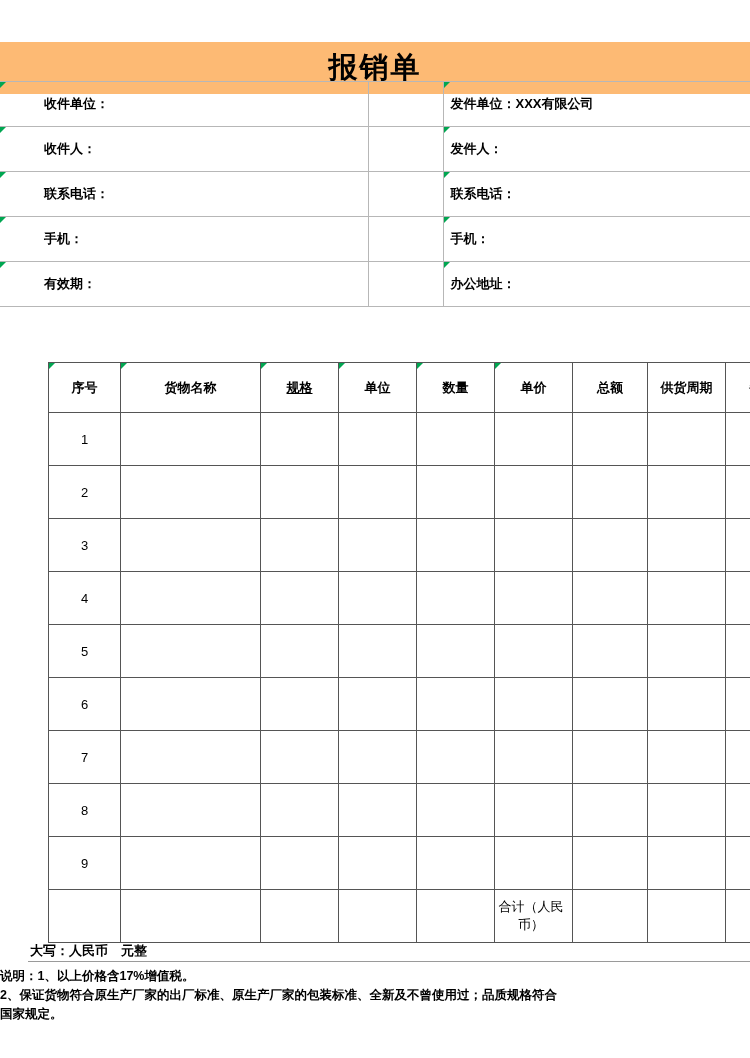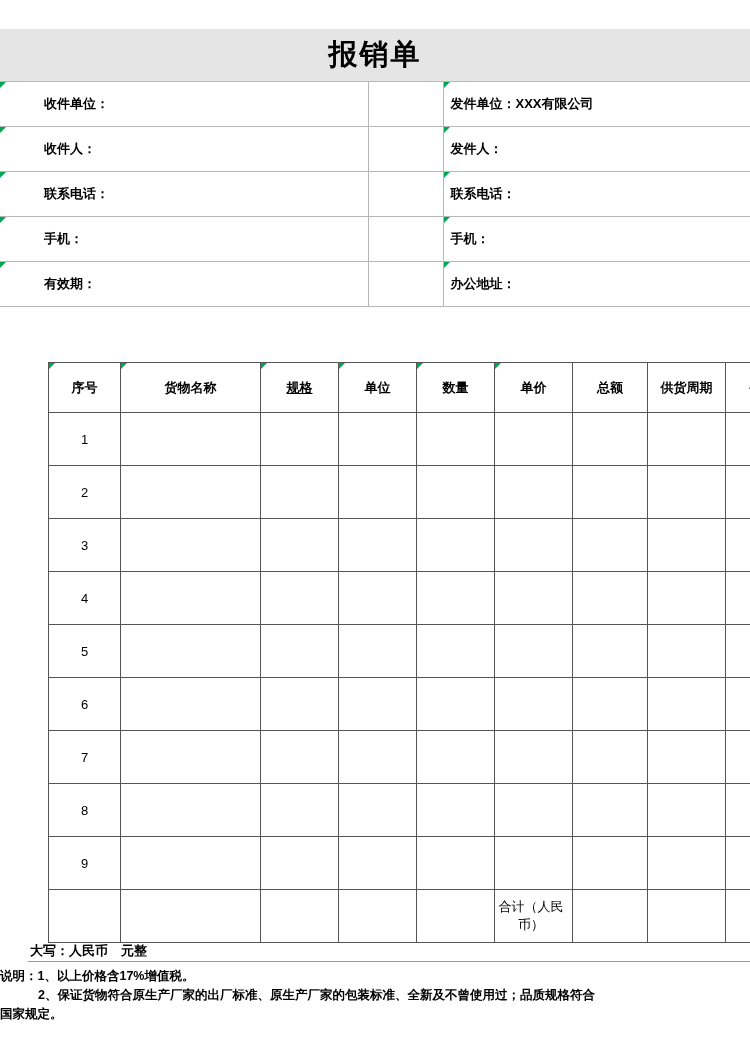--- a/index.html
+++ b/index.html
@@ -19,24 +19,24 @@
     width: 750px;
     height: 1058px;
     position: relative;
     box-sizing: border-box;
   }
 
   
   .title-bar {
     position: absolute;
     left: 0;
-    top: 29px;
+    top: 42px;
     width: 750px;
     height: 52px;
-    background: #e5e5e5;
+    background: #fdba74;
     display: flex;
     align-items: center;
     justify-content: center;
   }
   .title-bar .title-text {
     font-size: 29px;
     font-weight: bold;
     color: #000000;
     letter-spacing: 2px;
     font-family: "Liberation Serif", "DejaVu Serif", serif;
@@ -146,21 +146,21 @@
     position: relative;
     margin-left: 28px;
   }
   .notes {
     font-size: 12.5px;
     font-weight: bold;
     line-height: 19px;
     padding-top: 5px;
   }
   .notes .line { white-space: pre; }
-  .indent1 { padding-left: 38px; }
+  .indent1 { }
 </style>
 </head>
 <body>
 
 <div class="sheet">
 
   <div class="title-bar">
     <span class="title-text">报销单</span>
   </div>
 

